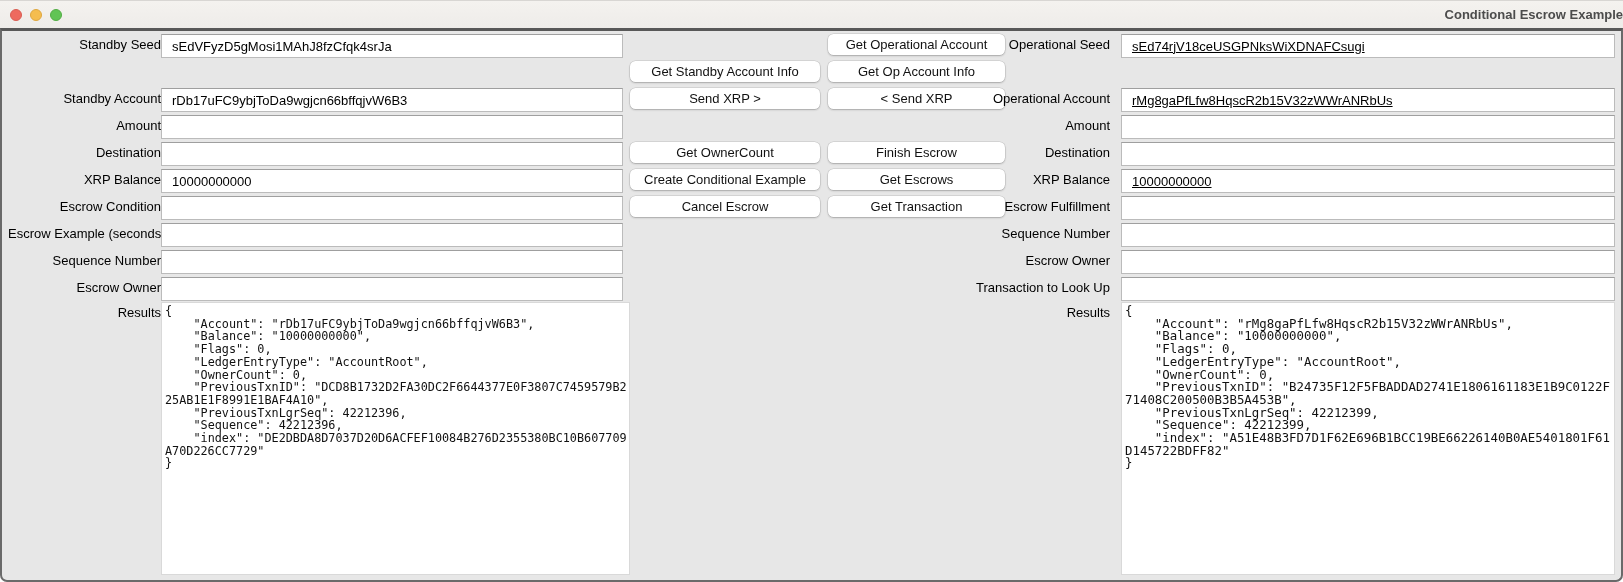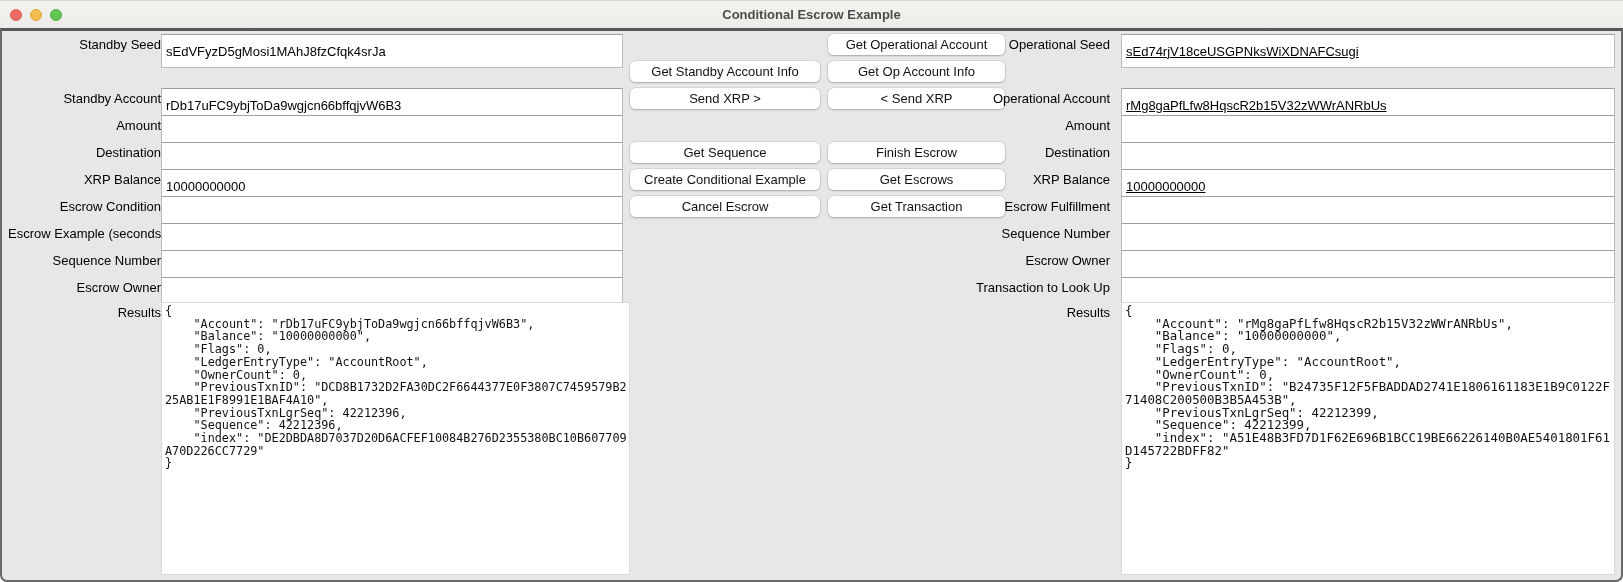--- a/index.html
+++ b/index.html
@@ -10,21 +10,21 @@
   }
   
   .titlebar {
     position:absolute; top:0; left:0; width:1623px; height:28px;
     background:linear-gradient(#f4f2ef,#eeece9);
     border-top:1px solid #d8d6d3;
     box-sizing:border-box;
   }
   .title {
     position:absolute; top:0; left:0; right:0; height:28px;
-    line-height:28px; text-align:center;
+    line-height:28px; text-align:right;
     font-size:13px; font-weight:bold; color:#4c4c4c;
   }
   .lights { position:absolute; top:8px; left:10px; display:flex; gap:8px; }
   .light { width:12px; height:12px; border-radius:50%; display:inline-block; box-sizing:border-box; }
   .light.red    { background:#ee6a5f; border:0.5px solid #d95d52; }
   .light.yellow { background:#f5bd4f; border:0.5px solid #dfa73f; }
   .light.green  { background:#61c455; border:0.5px solid #52ad44; }
   
   .content {
     position:absolute; top:28px; left:0; width:1623px; height:554px;
@@ -35,24 +35,24 @@
   }
   
   .lbl {
     position:absolute; height:21px; line-height:21px;
     font-size:13px; color:#000; text-align:right;
     white-space:nowrap;
   }
   .lbl.left  { left:0;     width:153px;padding-left:8px; }
   .lbl.right { left:935px; width:175px; }
   .field {
-    position:absolute; height:34px; box-sizing:border-box;
+    position:absolute; height:24px; box-sizing:border-box;
     background:#fff; border:1px solid #bbb; border-top-color:#9f9f9f;
     font-family:"Liberation Sans", sans-serif; font-size:13px; color:#000;
-    padding:0 4px; outline:none;
+    padding:0 10px; outline:none;
   }
   .field.left  { left:161px;  width:462px; }
   .field.right { left:1121px; width:494px;text-decoration:underline; }
   .btn {
     position:absolute; height:21px; box-sizing:border-box;
     background:#fff; border:none; border-radius:5.5px;
     box-shadow:0 0 0 0.5px rgba(0,0,0,0.14), 0 1px 2px rgba(0,0,0,0.22);
     font-family:"Liberation Sans", sans-serif; font-size:13px; color:#111;
     cursor:pointer;
   }
@@ -135,21 +135,21 @@
     "Sequence": 42212396,
     "index": "DE2DBDA8D7037D20D6ACFEF10084B276D2355380BC10B607709A70D226CC7729"
 }</pre>
     </div>
 
   <button class="btn c2 r1">Get Operational Account</button>
   <button class="btn c1 r2">Get Standby Account Info</button>
   <button class="btn c2 r2">Get Op Account Info</button>
   <button class="btn c1 r3">Send XRP &gt;</button>
   <button class="btn c2 r3">&lt; Send XRP</button>
-  <button class="btn c1 r5">Get Sequence</button>
+  <button class="btn c1 r5">Get OwnerCount</button>
   <button class="btn c2 r5">Finish Escrow</button>
   <button class="btn c1 r6">Create Conditional Example</button>
   <button class="btn c2 r6">Get Escrows</button>
   <button class="btn c1 r7">Cancel Escrow</button>
   <button class="btn c2 r7">Get Transaction</button>
 
   <div class="lbl right r1">Operational Seed</div>
   <input class="field right r1" type="text" value="sEd74rjV18ceUSGPNksWiXDNAFCsugi" style="">
 
   <div class="lbl right r3">Operational Account</div>

